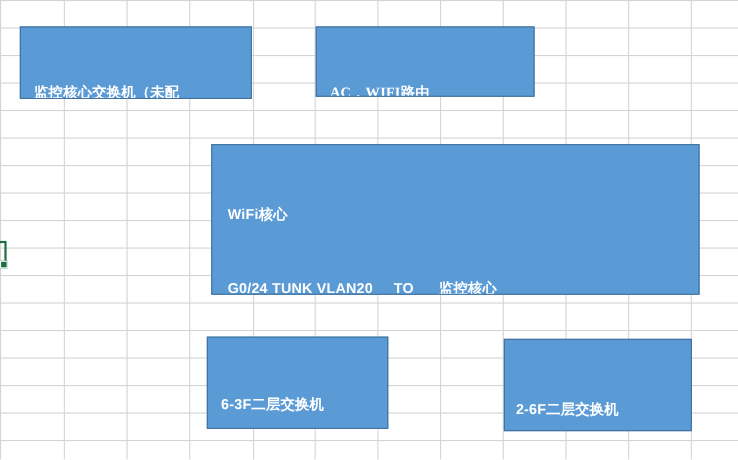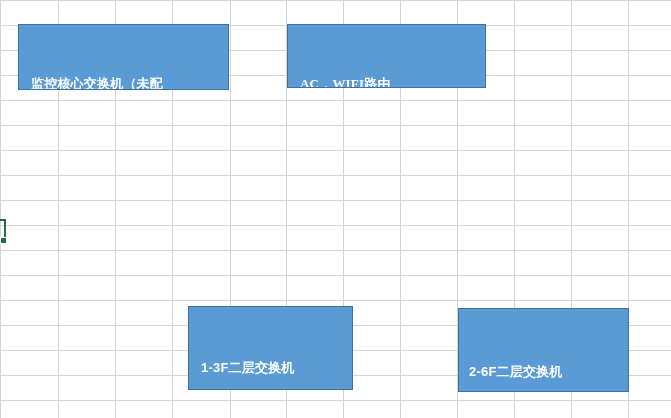--- a/index.html
+++ b/index.html
@@ -139,23 +139,30 @@
   <div class="shape" id="shape-monitor-core">
     <span class="line">监控核心交换机（未配</span>
     
   </div>
 
   <div class="shape" id="shape-ac-router">
     <span class="line">AC，WIFI路由</span>
     
   </div>
 
+  <div class="shape" id="shape-wifi-core">
+    <span class="line">WiFi核心</span>
+    <span class="line">G0/24 TUNK VLAN20     TO      监控核心</span>
+    
+    
+    
+  </div>
 
   <div class="shape" id="shape-sw-1-3f">
-    <span class="line">1-3F二层交换机</span>
+    <span class="line">6-3F二层交换机</span>
   </div>
 
   <div class="shape" id="shape-sw-4-6f">
     <span class="line">2-6F二层交换机</span>
     
     
   </div>
 
 </div>
 

